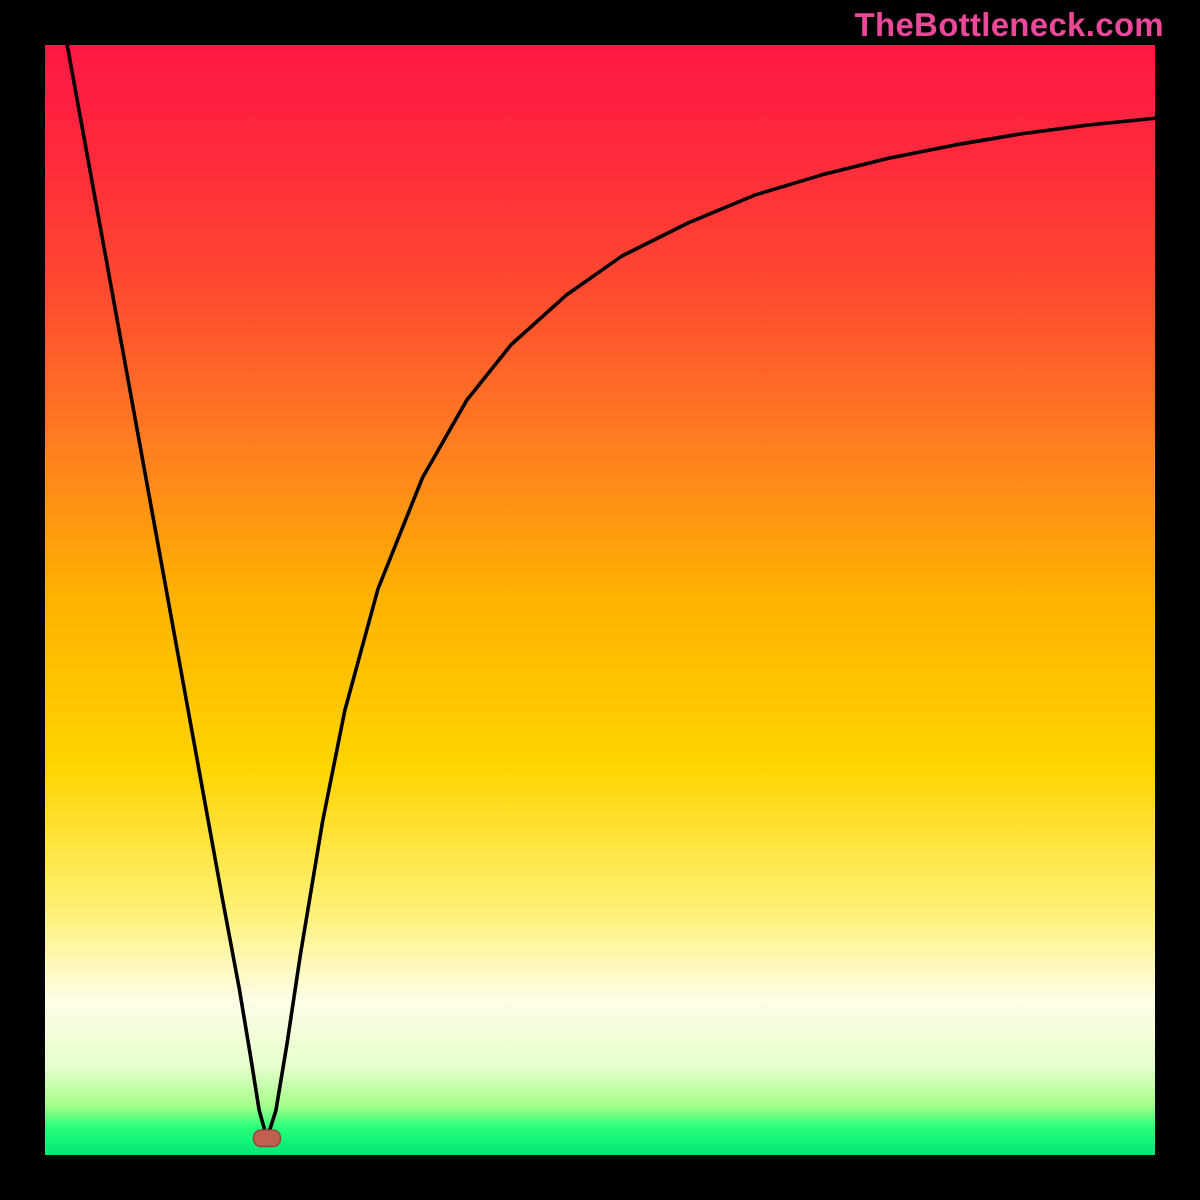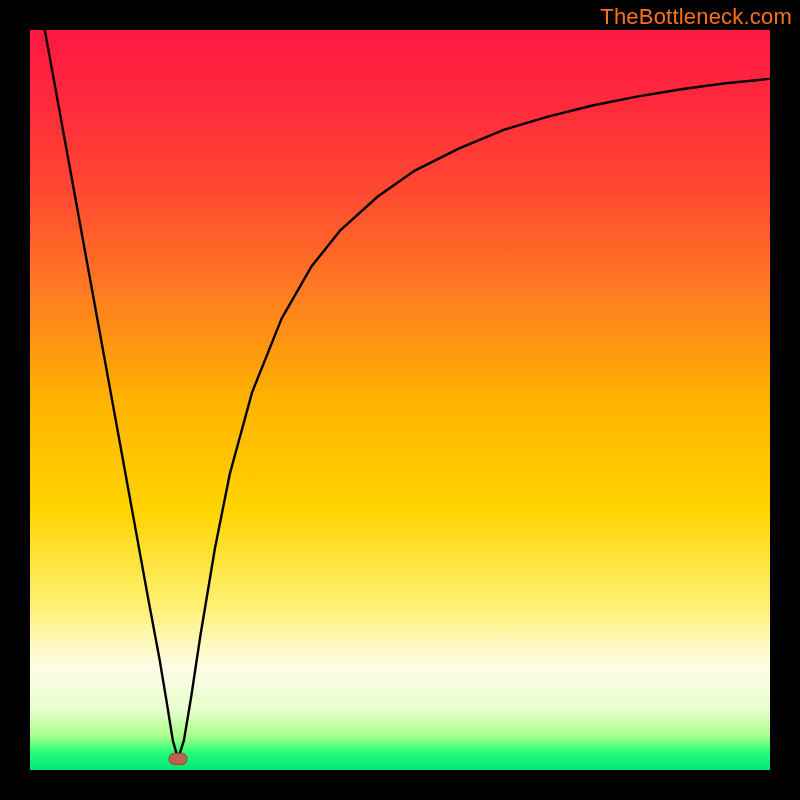--- a/index.html
+++ b/index.html
@@ -20,24 +20,24 @@
   .plot {
     position: absolute;
     left: 30px;
     top: 30px;
     width: 740px;
     height: 740px;
   }
   .watermark {
     position: absolute;
     top: 4px;
-    right: 8px;
-    color: #f97316;
+    right: 24px;
+    color: #ec4899;
     font-size: 22px;
-    font-weight: 400;
+    font-weight: 700;
     letter-spacing: 0.2px;
     user-select: none;
   }
 </style>
 </head>
 <body>
 
 <div class="frame">
   <div class="watermark">TheBottleneck.com</div>
   <svg class="plot" viewBox="0 0 740 740" preserveAspectRatio="none">

